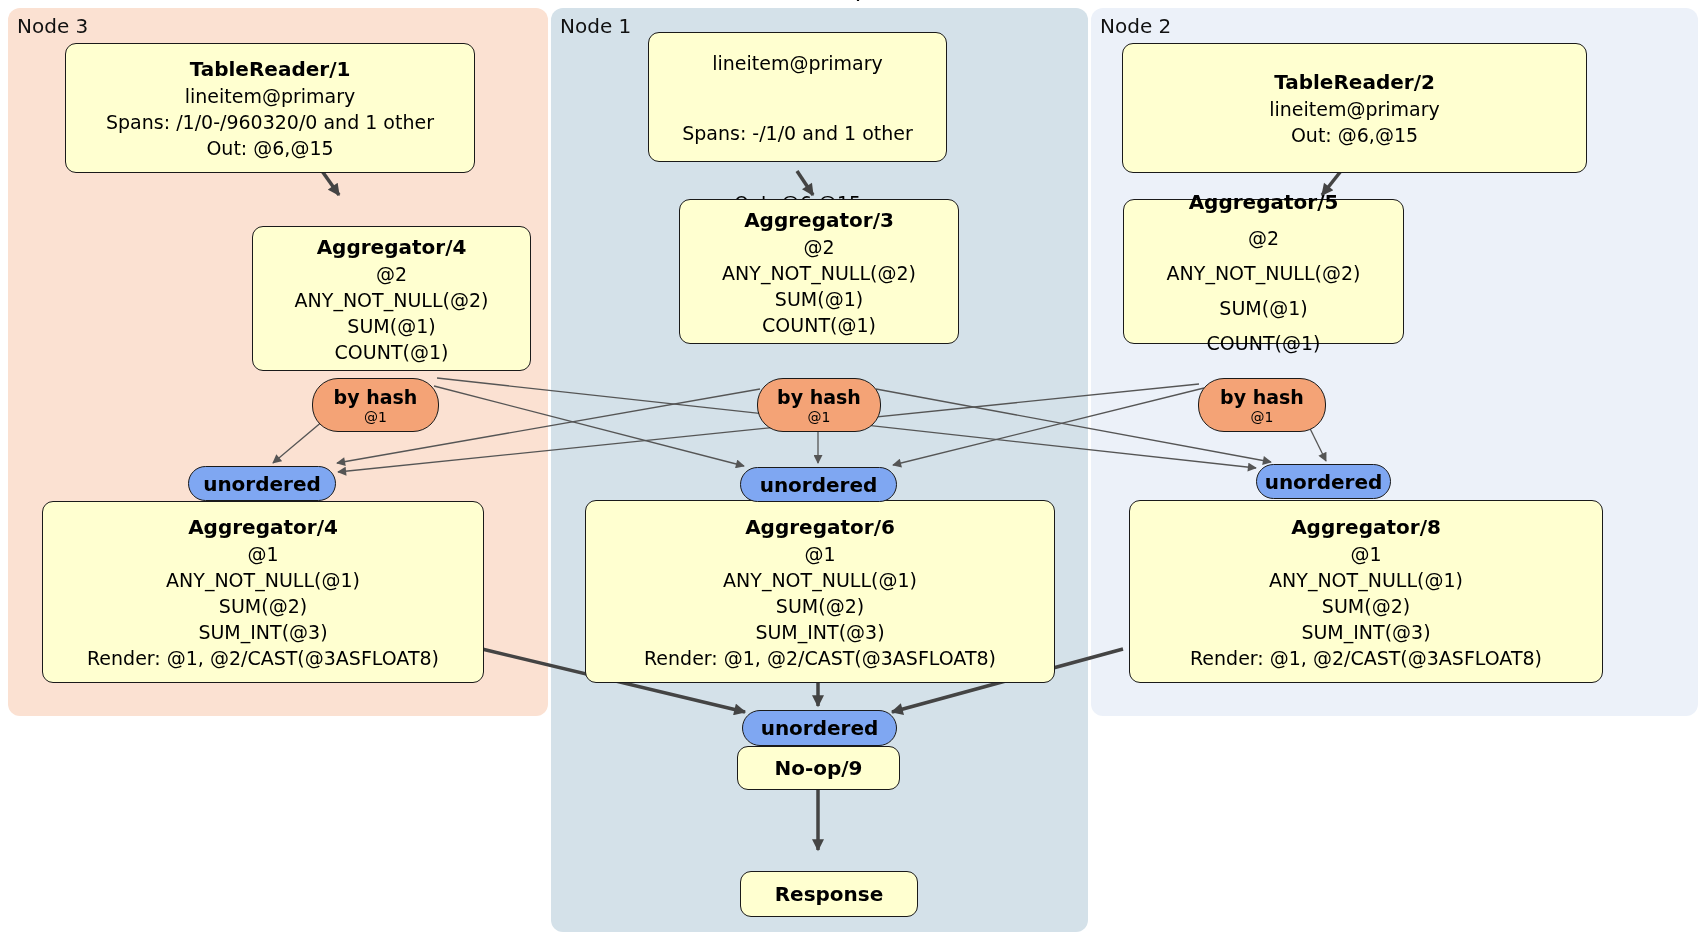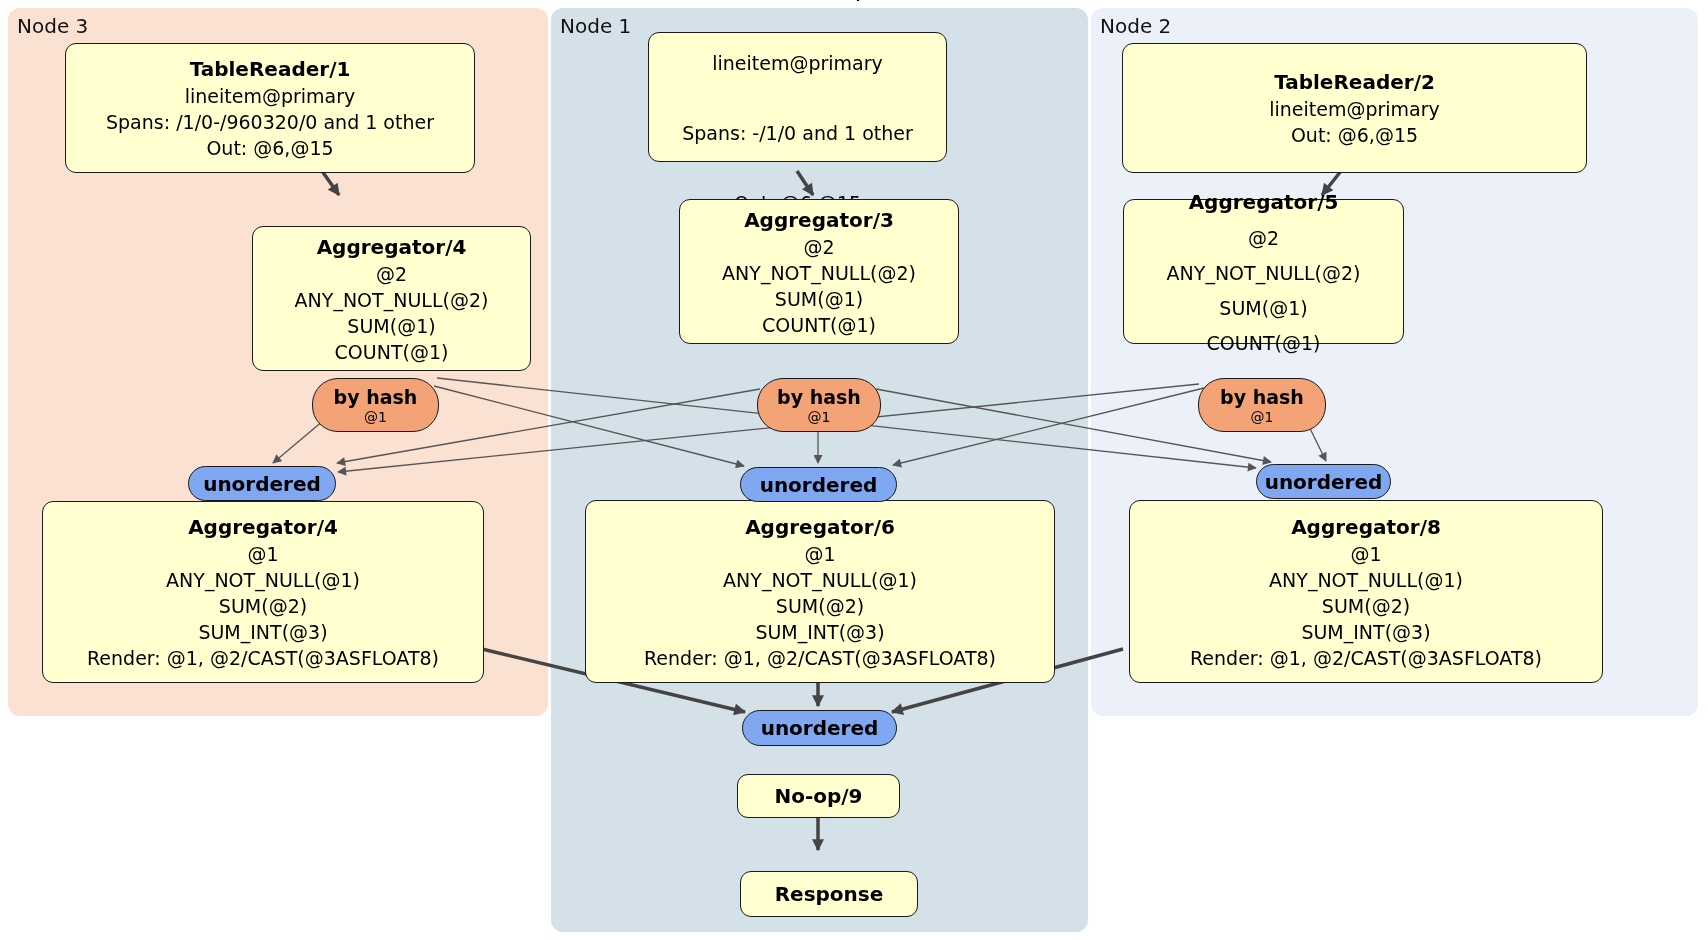--- a/index.html
+++ b/index.html
@@ -150,21 +150,21 @@
     <div class="ptitle">Aggregator/8</div>
     <div>@1</div>
     <div>ANY_NOT_NULL(@1)</div>
     <div>SUM(@2)</div>
     <div>SUM_INT(@3)</div>
     <div>Render: @1, @2/CAST(@3ASFLOAT8)</div>
   </div>
 
   <div class="sync" style="left:742px;top:710px;width:153px;height:34px;">unordered</div>
 
-  <div class="pbox" style="left:737px;top:746px;width:161px;height:42px;margin-top:28px;">
+  <div class="pbox" style="left:737px;top:746px;width:161px;height:42px;">
     <div class="ptitle">No-op/9</div>
   </div>
 
   <div class="pbox" style="left:731px;top:871px;width:176px;height:44px;margin-left:9px;">
     <div class="ptitle">Response</div>
   </div>
 
 </div>
 
 </body></html>

